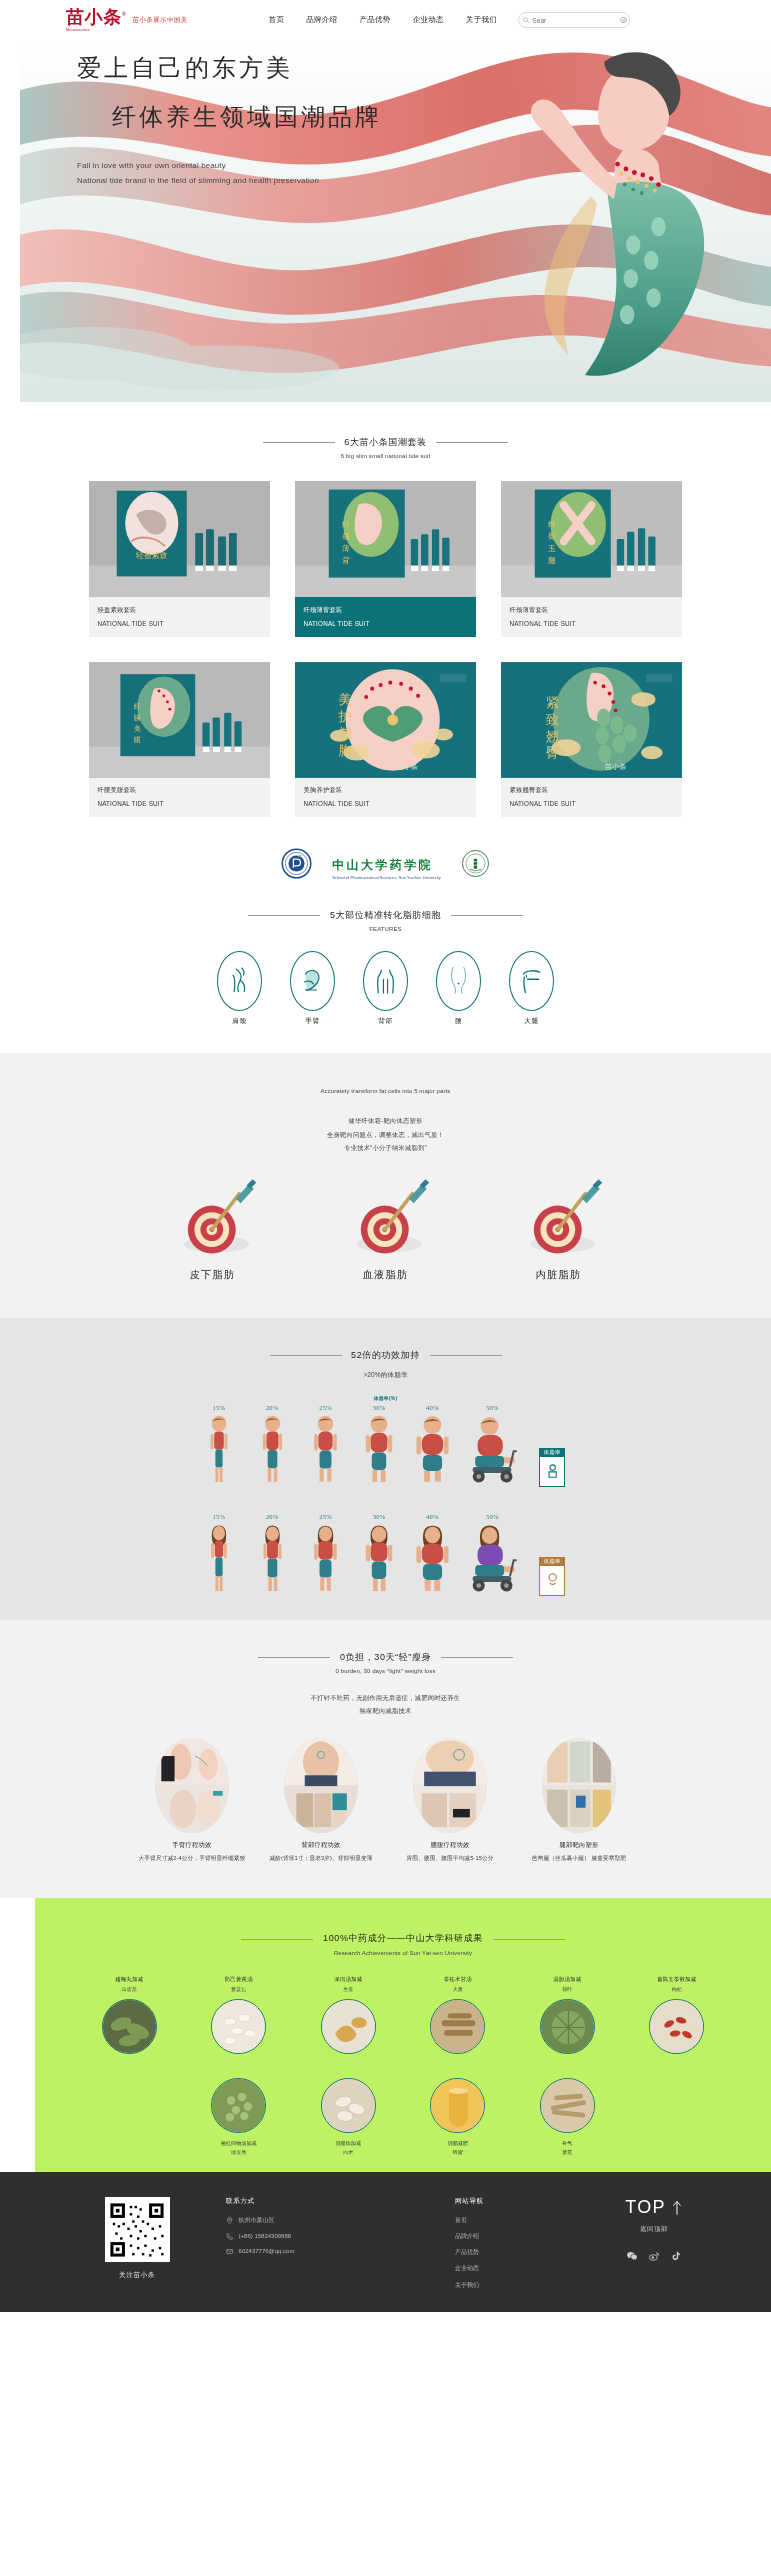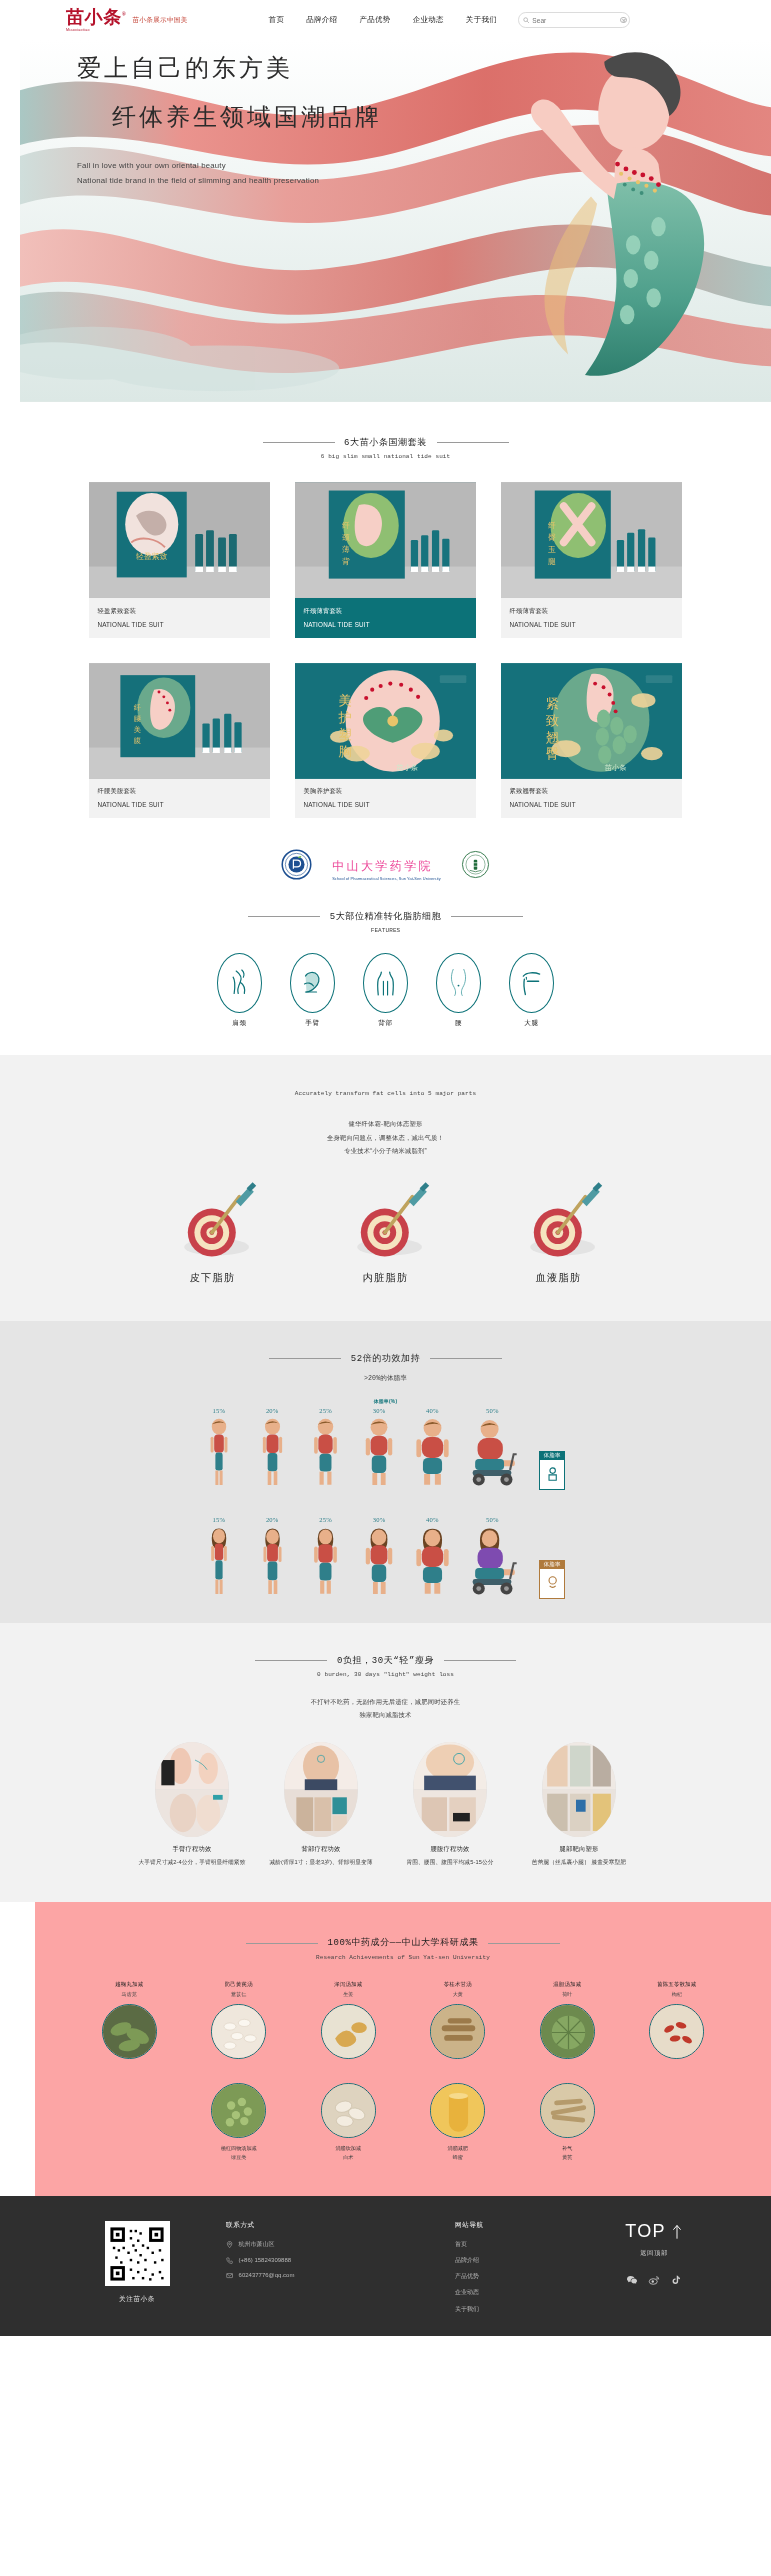--- a/index.html
+++ b/index.html
@@ -74,21 +74,21 @@
   }
   .hero-h2 {
     font-size: 24px; color: #2b2b2b; letter-spacing: 3px;
     font-weight: 400; margin-top: 23px; margin-left: 35px;
     line-height: 1.1; white-space: nowrap;
   }
   .hero-en1 { font-size: 7.8px; color: #444; margin-top: 30px; letter-spacing: 0.2px; }
   .hero-en2 { font-size: 7.8px; color: #444; margin-top: 6.6px; letter-spacing: 0.2px; }
 
   
-  .sec-title-wrap { text-align: center; font-family: Liberation Mono, monospace; }
+  .sec-title-wrap { text-align: center; }
   .sec-title-line {
     display: flex; align-items: center; justify-content: center; gap: 9.6px;
   }
   .sec-title-line .rule { width: 72px; height: 0.6px; background: #9a9a9a; }
   .sec-title-cn {
     font-size: 9px; color: #1d1d1d; letter-spacing: 0.6px; white-space: nowrap;
   }
   .sec-title-en { font-size: 6px; color: #444; margin-top: 4.2px; letter-spacing: 0.1px; }
 
   
@@ -105,22 +105,22 @@
   .card .meta .en { font-size: 6.3px; color: #333; margin-top: 5.4px; letter-spacing: 0.2px; }
   .card.active { background: #0c7278; }
   .card.active .meta .cn, .card.active .meta .en { color: #fff; }
 
   
   .unilogos {
     display: flex; align-items: center; justify-content: center; gap: 20.5px;
     padding: 9.6px 0 20.5px; background: #fff;
   }
   .uni-name {
-    font-family: "Liberation Serif", serif; font-size: 12px; color: #ec4899;
-    letter-spacing: 2.4px; font-weight: normal; line-height: 1.15; margin-top: 12px;
+    font-family: "Liberation Serif", serif; font-size: 12px; color: #15803d;
+    letter-spacing: 2.4px; font-weight: bold; line-height: 1.15; margin-top: 12px;
   }
   .uni-en { font-size: 3.9px; color: #1d4f91; letter-spacing: 0.1px; margin-top: 1.8px; }
 
   
   .features { padding: 8.4px 0 26.5px; background: #fff; }
   .feat-row {
     display: flex; justify-content: center; gap: 28px; margin-top: 19px;
   }
   .feat-item { width: 45px; text-align: center; }
   .feat-oval {
@@ -170,21 +170,21 @@
   .eff-item { width: 107px; text-align:center; }
   .eff-oval {
     width: 74px; height: 95px; margin: 0 auto;
     border-radius: 50% / 50%; overflow: hidden; background:#ddd;
     position: relative;
   }
   .eff-title { font-size: 6.3px; color:#222; margin-top: 7.8px; letter-spacing:0.2px;}
   .eff-desc { font-size: 5.7px; color:#3a3a3a; margin-top: 4.8px; line-height: 1.75; letter-spacing:0.1px;}
 
   
-  .research { padding: 34px 0 35px; background:#fca5a5;margin-left:35px; }
+  .research { padding: 34px 0 16px; background:#bef264;margin-left:35px; }
   .res-row { display:flex; justify-content:center; gap: 20.5px; margin-top: 20.5px; }
   .res-row.second { margin-top: 18px; }
   .res-item { width: 89px; text-align:center; }
   .res-name { font-size: 5.4px; color:#222; letter-spacing:0.2px; min-height: 7.2px;}
   .res-sub { font-size: 5.1px; color:#444; margin-top: 2.4px; }
   .res-circle {
     width: 55px; height: 55px; border-radius:50%; margin: 6px auto 0;
     border: 1.2px solid #0c7278; overflow:hidden; position:relative;
   }
   .res-cap { font-size: 5.1px; color:#333; margin-top: 6px; line-height:1.6; }
@@ -674,35 +674,35 @@
           <ellipse cx="86" cy="120" rx="54" ry="14" fill="#e3e3e3"></ellipse>
           <circle cx="78" cy="96" r="40" fill="#c8414a"></circle>
           <circle cx="78" cy="96" r="29" fill="#f5e4c0"></circle>
           <circle cx="78" cy="96" r="19" fill="#c8414a"></circle>
           <circle cx="78" cy="96" r="9" fill="#f5e4c0"></circle>
           <circle cx="78" cy="96" r="4" fill="#c8414a"></circle>
           <line x1="78" y1="96" x2="124" y2="36" stroke="#bfa35e" stroke-width="6" stroke-linecap="round"></line>
           <path d="M118,44 l22,-24 l8,8 l-22,24 z" fill="#4f9ba3"></path>
           <path d="M136,22 l10,-10 l6,6 l-10,10 z" fill="#2f7f8a"></path>
         </svg>
-        <div class="dart-label">内脏脂肪</div>
+        <div class="dart-label">血液脂肪</div>
       </div>
       <div class="dart-item">
         <svg width="96" height="90" viewBox="0 0 160 150">
           <ellipse cx="86" cy="120" rx="54" ry="14" fill="#e3e3e3"></ellipse>
           <circle cx="78" cy="96" r="40" fill="#c8414a"></circle>
           <circle cx="78" cy="96" r="29" fill="#f5e4c0"></circle>
           <circle cx="78" cy="96" r="19" fill="#c8414a"></circle>
           <circle cx="78" cy="96" r="9" fill="#f5e4c0"></circle>
           <circle cx="78" cy="96" r="4" fill="#c8414a"></circle>
           <line x1="78" y1="96" x2="124" y2="36" stroke="#bfa35e" stroke-width="6" stroke-linecap="round"></line>
           <path d="M118,44 l22,-24 l8,8 l-22,24 z" fill="#4f9ba3"></path>
           <path d="M136,22 l10,-10 l6,6 l-10,10 z" fill="#2f7f8a"></path>
         </svg>
-        <div class="dart-label">血液脂肪</div>
+        <div class="dart-label">内脏脂肪</div>
       </div>
     </div>
   </div>
 
   <div class="bodyfat">
     <div class="sec-title-wrap">
       <div class="sec-title-line">
         <span class="rule"></span>
         <span class="sec-title-cn">52倍的功效加持</span>
         <span class="rule"></span>

